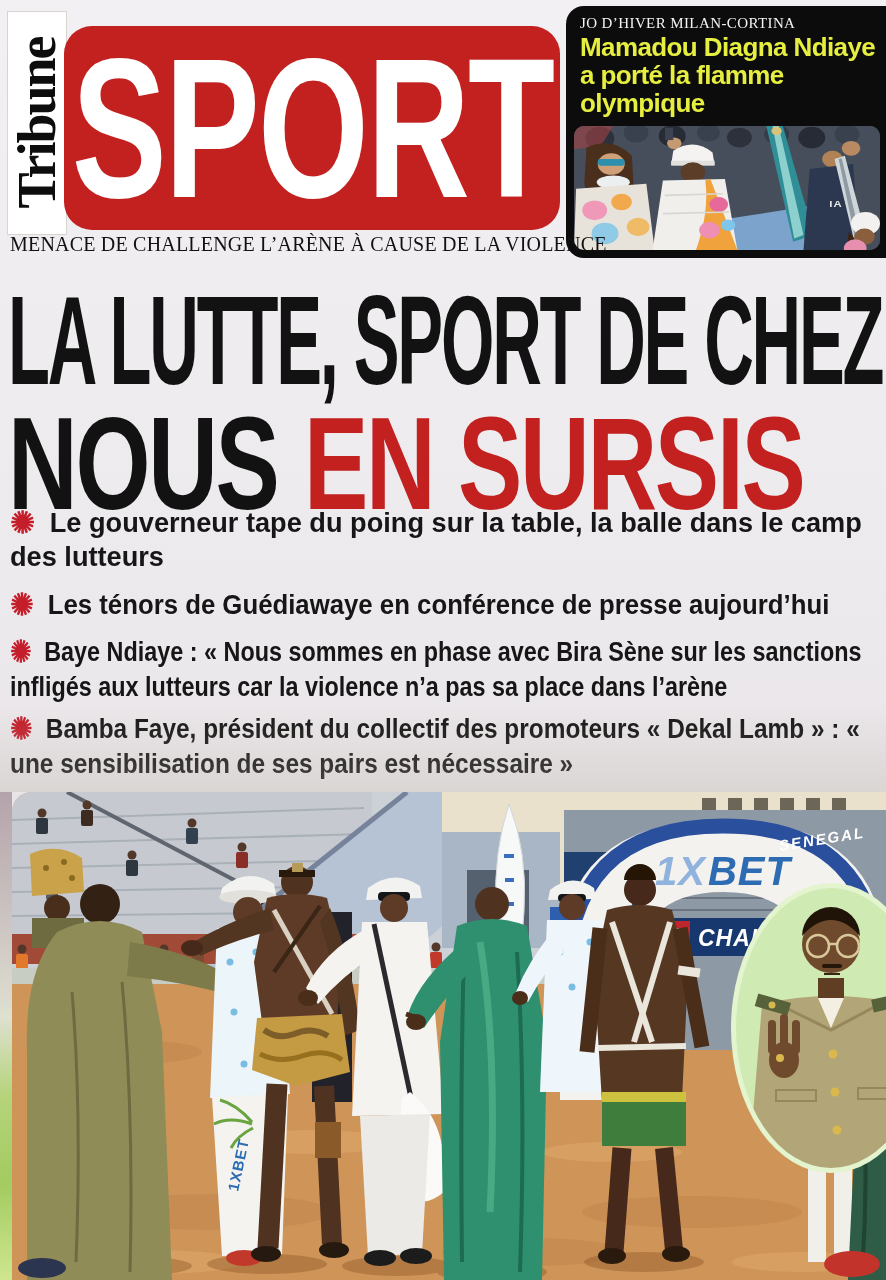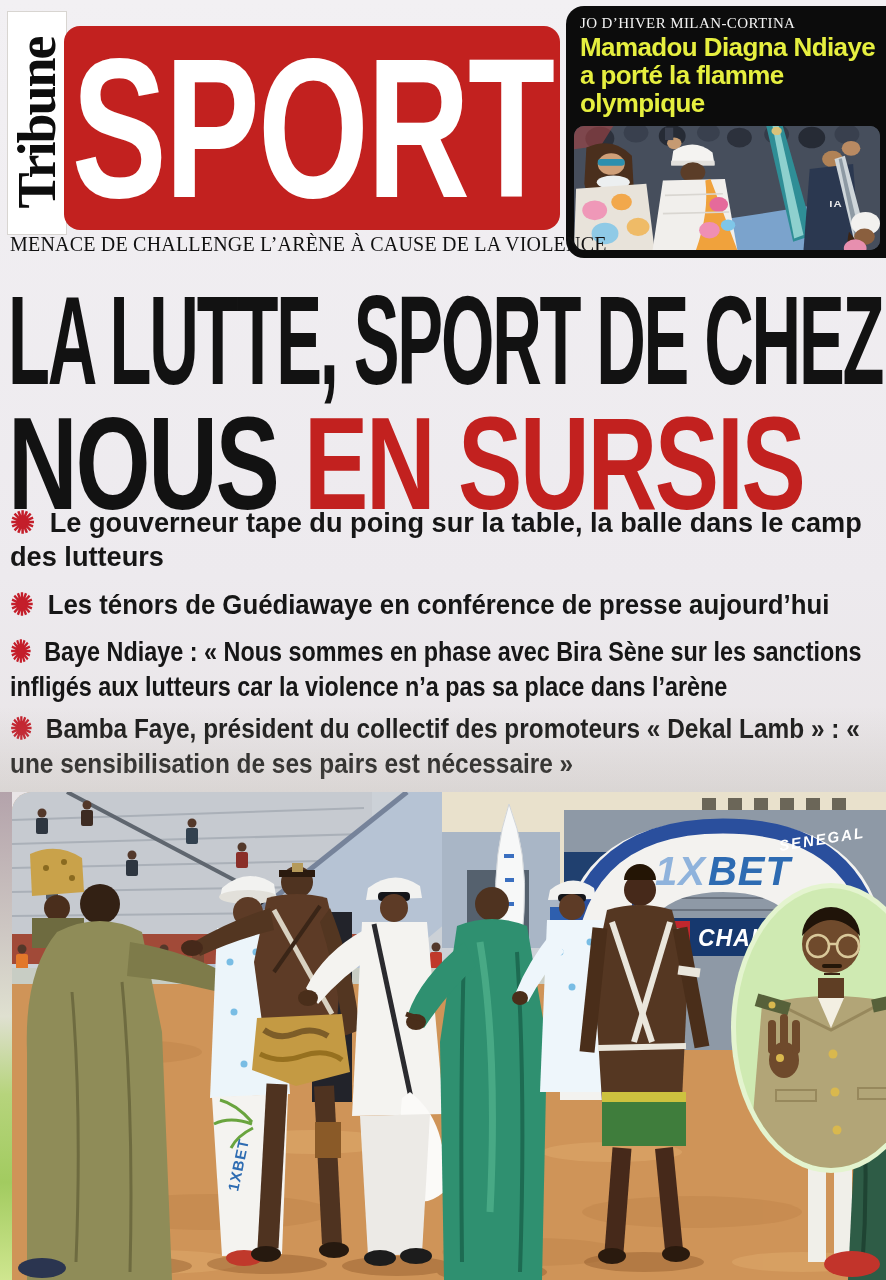--- a/index.html
+++ b/index.html
@@ -7,21 +7,21 @@
         background:linear-gradient(180deg,#f2f0f3 0%,#edeaee 45%,#e9e5e7 62%,#e6e2e3 100%);
         font-family:"Liberation Sans",sans-serif;}
   
   .tribune-box{position:absolute;left:8px;top:12px;width:58px;height:222px;background:#ffffff;
                box-shadow:0 0 0 1px #d8d5d1;}
   .tribune-text{position:absolute;left:50%;top:50%;
                 transform:translate(-50%,-50%) rotate(-90deg);
                 font-family:"Liberation Serif",serif;font-weight:bold;font-size:54px;
                 letter-spacing:-2px;color:#0d0d0d;white-space:nowrap;line-height:1;}
   .sport-box{position:absolute;left:64px;top:26px;width:496px;height:204px;background:#c2211f;
-             border-radius:16px;display:flex;align-items:center;justify-content:center;}
+             border-radius:28px;display:flex;align-items:center;justify-content:center;}
   .sport-text{color:#ffffff;font-weight:bold;font-size:150px;line-height:1;letter-spacing:-2px;
               transform:scale(.95,1.32);}
   .news-box{position:absolute;left:566px;top:6px;width:320px;height:252px;background:#0c0c0c;
             border-radius:18px 0 0 18px;box-sizing:border-box;padding:9px 0 0 14px;}
   .kicker{color:#f3f3f3;font-family:"Liberation Serif",serif;font-size:15px;letter-spacing:.4px;}
   .yellow-headline{color:#e6ef3f;font-weight:bold;font-size:26px;line-height:1.07;
                    letter-spacing:-.6px;width:298px;margin-top:2px;}
   .torch-photo{position:absolute;left:8px;right:6px;top:97px;bottom:8px;border-radius:10px;
                overflow:hidden;background:#464e5c;margin-top:23px;}
   .torch-photo svg{display:block;width:100%;height:100%;}

